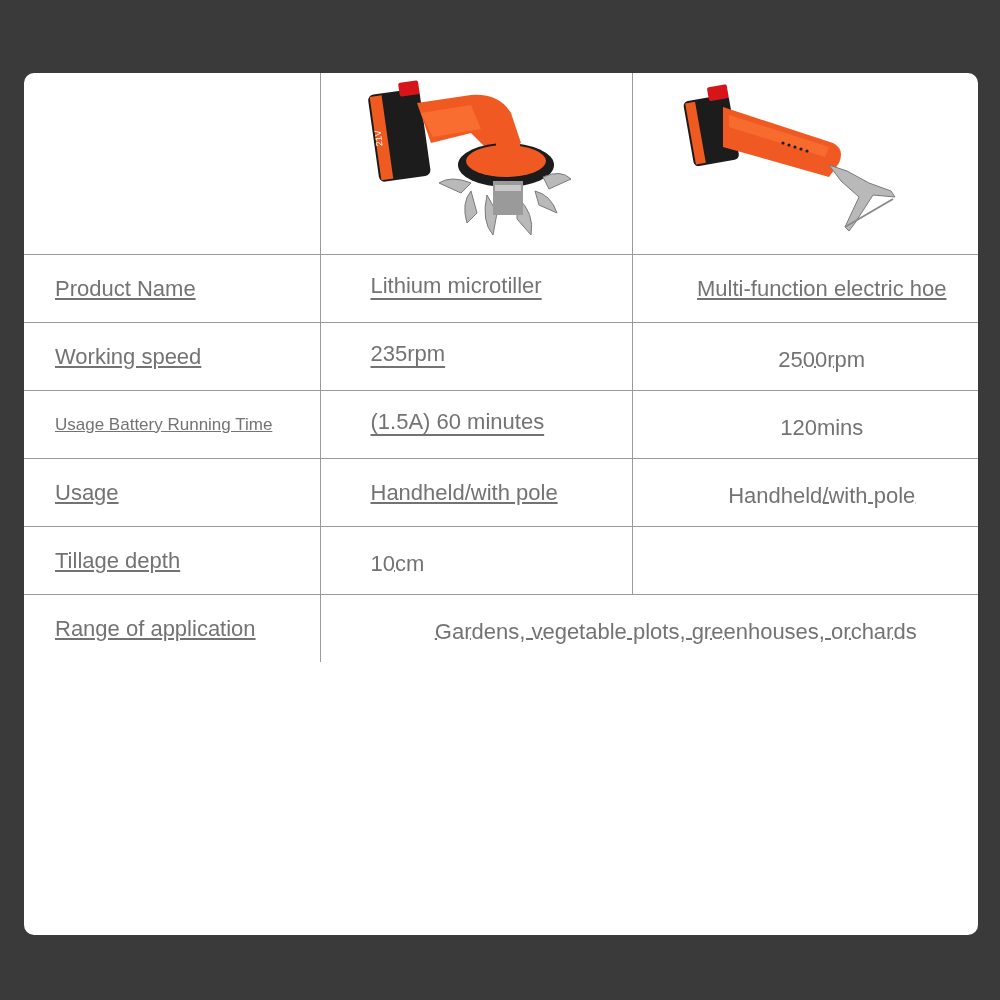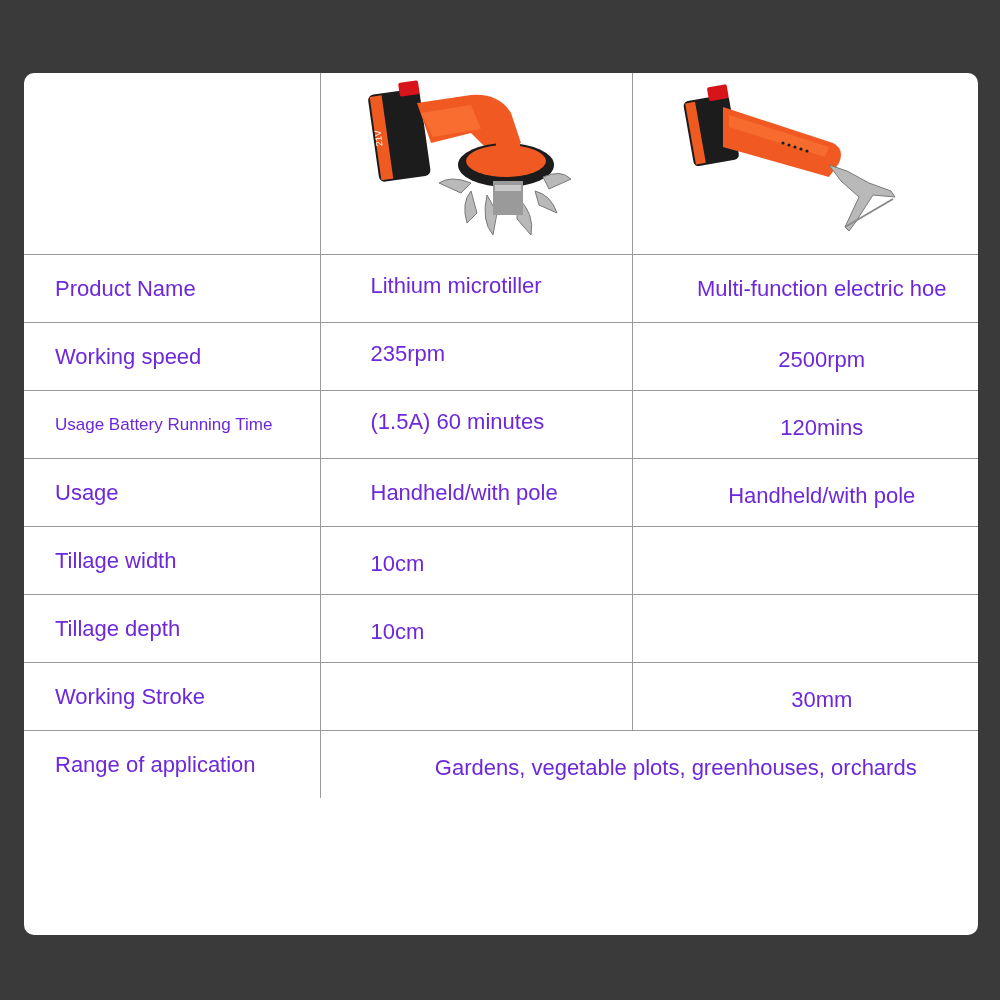--- a/index.html
+++ b/index.html
@@ -21,21 +21,22 @@
     table.spec {
       border-collapse: collapse;
       width: 954px;
       table-layout: fixed;
     }
     table.spec td {
       border: 1px solid #9a9a9a;
       padding: 0;
       vertical-align: middle;
       font-size: 22px;
-      color: #6d28d9;
+      color: #737373;
+      text-decoration: underline;
     }
     table.spec tr:first-child td { border-top: none; }
     table.spec tr:last-child td { border-bottom: none; }
     table.spec td:first-child { border-left: none; }
     table.spec td:last-child { border-right: none; text-align: center; }
     col.c1 { width: 296px; }
     col.c2 { width: 312px; }
     col.c3 { width: 346px; }
     tr.head td { height: 181px; }
     tr.row td { height: 67px; }
@@ -134,33 +135,23 @@
       <td class="label small">Usage Battery Running Time</td>
       <td class="v2"><span class="hi">(1.5A) 60 minutes</span></td>
       <td class="v3"><span class="lo">120mins</span></td>
     </tr>
     <tr class="row">
       <td class="label">Usage</td>
       <td class="v2"><span>Handheld/with pole</span></td>
       <td class="v3"><span class="lo">Handheld/with pole</span></td>
     </tr>
     <tr class="row">
-      <td class="label">Tillage width</td>
-      <td class="v2"><span class="lo">10cm</span></td>
-      <td class="v3"><span></span></td>
-    </tr>
-    <tr class="row">
       <td class="label">Tillage depth</td>
       <td class="v2"><span class="lo">10cm</span></td>
       <td class="v3"><span></span></td>
-    </tr>
-    <tr class="row">
-      <td class="label">Working Stroke</td>
-      <td class="v2"><span></span></td>
-      <td class="v3"><span class="lo">30mm</span></td>
     </tr>
     <tr class="row">
       <td class="label">Range of application</td>
       <td class="span" colspan="2"><span class="lo">Gardens, vegetable plots, greenhouses, orchards</span></td>
     </tr>
   </tbody>
     </table>
 </div>
 
 </body></html>

